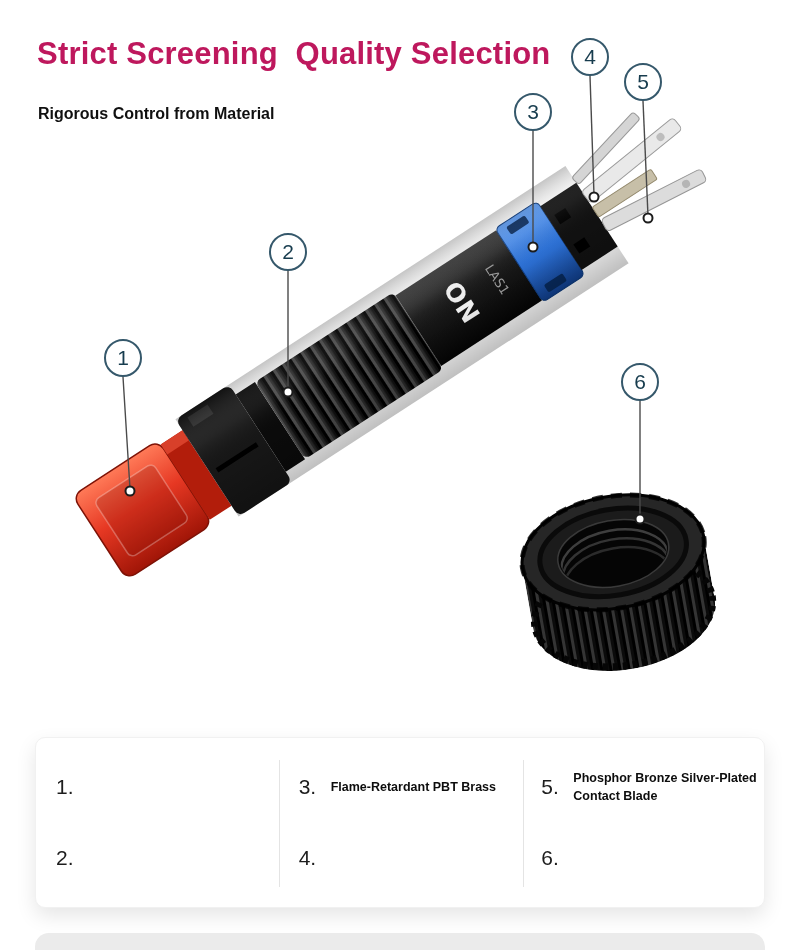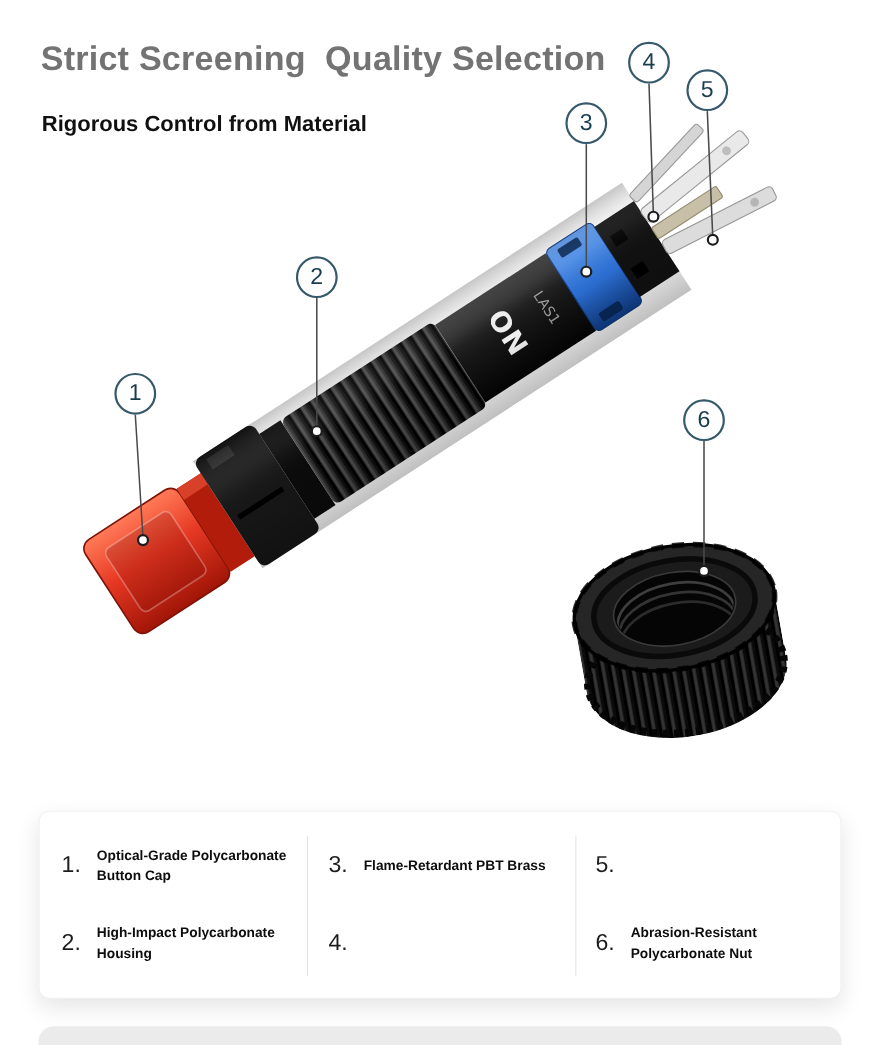--- a/index.html
+++ b/index.html
@@ -1,26 +1,26 @@
 <!DOCTYPE html>
 <html><head>
 <meta charset="utf-8">
 <style>
   * { margin:0; padding:0; box-sizing:border-box; }
   html,body { width:800px; height:950px; background:#ffffff; font-family:"Liberation Sans",sans-serif; }
   .page { position:relative; width:800px; height:950px; background:#fff; overflow:hidden; }
 
   .title {
     position:absolute; left:37px; top:36px;
-    font-size:31px; font-weight:700; color:#737373;
+    font-size:31px; font-weight:700; color:#be185d;
     letter-spacing:.2px; white-space:pre;
   }
   .subtitle {
     position:absolute; left:38px; top:99px;
-    font-size:20px; font-weight:700; color:#101010; line-height:29px;
+    font-size:16px; font-weight:700; color:#101010; line-height:29px;
   }
 
   .illustration { position:absolute; left:0; top:0; }
 
   .callout {
     position:absolute; width:38px; height:38px; border-radius:50%;
     border:2px solid #35586b; background:#fff;
     display:flex; align-items:center; justify-content:center;
     font-size:21px; color:#173c4e;
   }
@@ -191,39 +191,37 @@
   <div class="callout" style="left:104px; top:339px;">1</div>
   <div class="callout" style="left:269px; top:233px;">2</div>
   <div class="callout" style="left:514px; top:93px;">3</div>
   <div class="callout" style="left:571px; top:38px;">4</div>
   <div class="callout" style="left:624px; top:63px;">5</div>
   <div class="callout" style="left:621px; top:363px;">6</div>
 
   <div class="legend-card">
     <div class="legend-item">
       <span class="legend-num">1.</span>
-      <span class="legend-label">Optical-Grade Polycarbonate Button Cap</span>
     </div>
     <div class="legend-item">
       <span class="legend-num">3.</span>
       <span class="legend-label">Flame-Retardant PBT Brass</span>
     </div>
     <div class="legend-item">
       <span class="legend-num">5.</span>
+      <span class="legend-label">Phosphor Bronze Silver-Plated Contact Blade</span>
     </div>
     <div class="legend-item">
       <span class="legend-num">2.</span>
-      <span class="legend-label">High-Impact Polycarbonate Housing</span>
     </div>
     <div class="legend-item">
       <span class="legend-num">4.</span>
     </div>
     <div class="legend-item">
       <span class="legend-num">6.</span>
-      <span class="legend-label">Abrasion-Resistant Polycarbonate Nut</span>
     </div>
     <div class="legend-divider div-1"></div>
     <div class="legend-divider div-2"></div>
   </div>
 
   <div class="footer-bar"></div>
 
 </div>
 
 </body></html>

